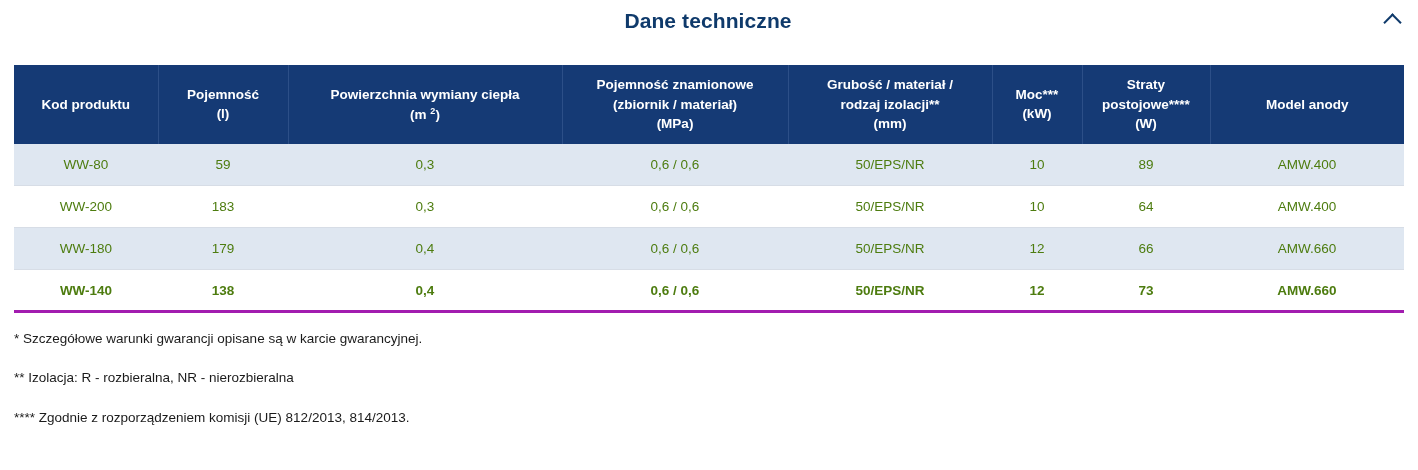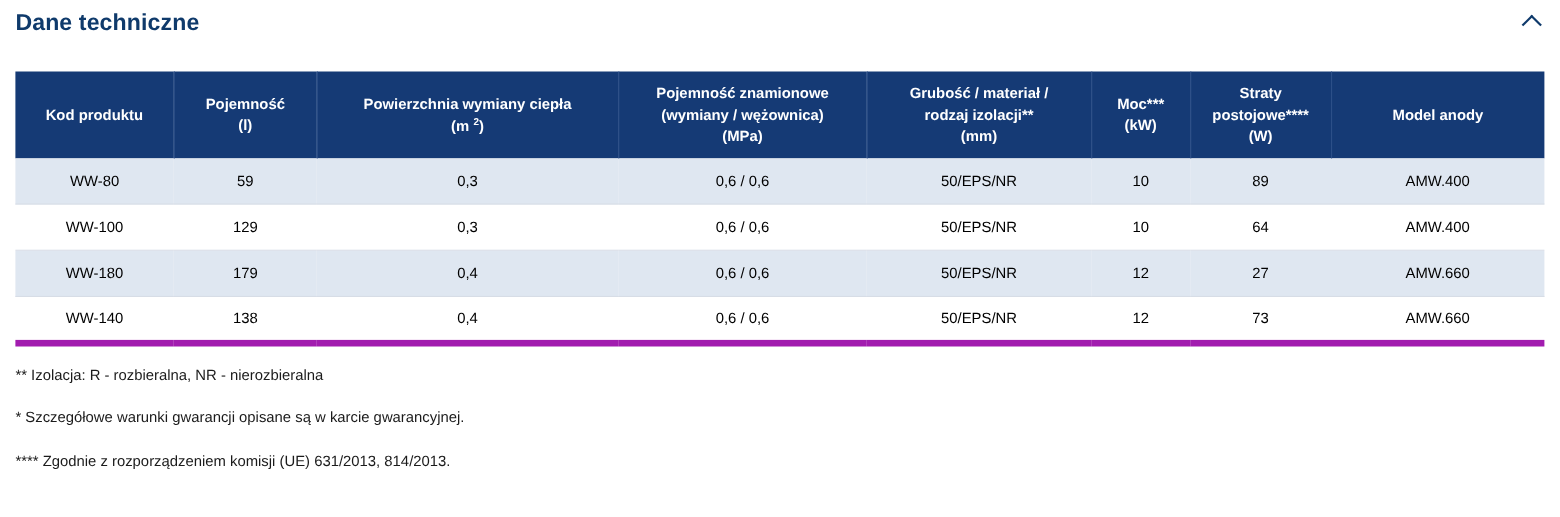--- a/index.html
+++ b/index.html
@@ -20,20 +20,21 @@
     height: 470px;
     box-sizing: border-box;
   }
 
   
   .section-header {
     position: relative;
     padding: 8px 16px 0 14px;
     height: 40px;
     box-sizing: border-box;
+    text-align: center;
   }
   .section-title {
     font-size: 21px;
     font-weight: bold;
     color: #0f3a6b;
     letter-spacing: 0.1px;
     line-height: 26px;
     margin: 0;
     display: inline-block;
   }
@@ -80,32 +81,33 @@
     border-right: 1px solid #2c4f88;
     line-height: 1.45;
   }
   table.spec thead th:last-child {
     border-right: none;
     margin-top: 28px;
   }
   table.spec tbody td {
     font-size: 13.5px;
     text-align: center;
-    color: #000000;
+    color: #4d7c0f;
     padding: 12px 6px;
     height: 42px;
     box-sizing: border-box;
     border-bottom: 1px solid #d7dde6;
     background: #ffffff;
   }
   table.spec tbody tr.alt td {
     background: #dfe7f1;
   }
   table.spec tbody tr:last-child td {
-    border-bottom: 6px solid #a21caf;
+    border-bottom: 3px solid #a21caf;
+    font-weight: bold;
   }
   sup {
     font-size: 9px;
     vertical-align: super;
   }
 
   
   .footnotes {
     margin: 16px 14px 0 14px;
   }
@@ -138,21 +140,21 @@
           <th style="width:130px">
             <span>Pojemność</span><br>
             <span>(l)</span>
           </th>
           <th style="width:274px">
             <span>Powierzchnia wymiany ciepła</span><br>
             <span>(m <sup>2</sup>)</span>
           </th>
           <th style="width:226px">
             <span>Pojemność znamionowe</span><br>
-            <span>(wymiany / wężownica)</span><br>
+            <span>(zbiornik / materiał)</span><br>
             <span>(MPa)</span>
           </th>
           <th style="width:204px">
             <span>Grubość / materiał /</span><br>
             <span>rodzaj izolacji**</span><br>
             <span>(mm)</span>
           </th>
           <th style="width:90px">
             <span>Moc***</span><br>
             <span>(kW)</span>
@@ -172,52 +174,52 @@
           <td>WW-80</td>
           <td>59</td>
           <td>0,3</td>
           <td>0,6 / 0,6</td>
           <td>50/EPS/NR</td>
           <td>10</td>
           <td>89</td>
           <td>AMW.400</td>
         </tr>
         <tr>
-          <td>WW-100</td>
-          <td>129</td>
+          <td>WW-200</td>
+          <td>183</td>
           <td>0,3</td>
           <td>0,6 / 0,6</td>
           <td>50/EPS/NR</td>
           <td>10</td>
           <td>64</td>
           <td>AMW.400</td>
         </tr>
         <tr class="alt">
           <td>WW-180</td>
           <td>179</td>
           <td>0,4</td>
           <td>0,6 / 0,6</td>
           <td>50/EPS/NR</td>
           <td>12</td>
-          <td>27</td>
+          <td>66</td>
           <td>AMW.660</td>
         </tr>
         <tr>
           <td>WW-140</td>
           <td>138</td>
           <td>0,4</td>
           <td>0,6 / 0,6</td>
           <td>50/EPS/NR</td>
           <td>12</td>
           <td>73</td>
           <td>AMW.660</td>
         </tr>
       </tbody>
     </table>
   </div>
 
   <div class="footnotes">
+    <p class="footnote">* Szczegółowe warunki gwarancji opisane są w karcie gwarancyjnej.</p>
     <p class="footnote">** Izolacja: R - rozbieralna, NR - nierozbieralna</p>
-    <p class="footnote">* Szczegółowe warunki gwarancji opisane są w karcie gwarancyjnej.</p>
-    <p class="footnote">**** Zgodnie z rozporządzeniem komisji (UE) 631/2013, 814/2013.</p>
+    <p class="footnote">**** Zgodnie z rozporządzeniem komisji (UE) 812/2013, 814/2013.</p>
   </div>
 
 </div>
 
 </body></html>

